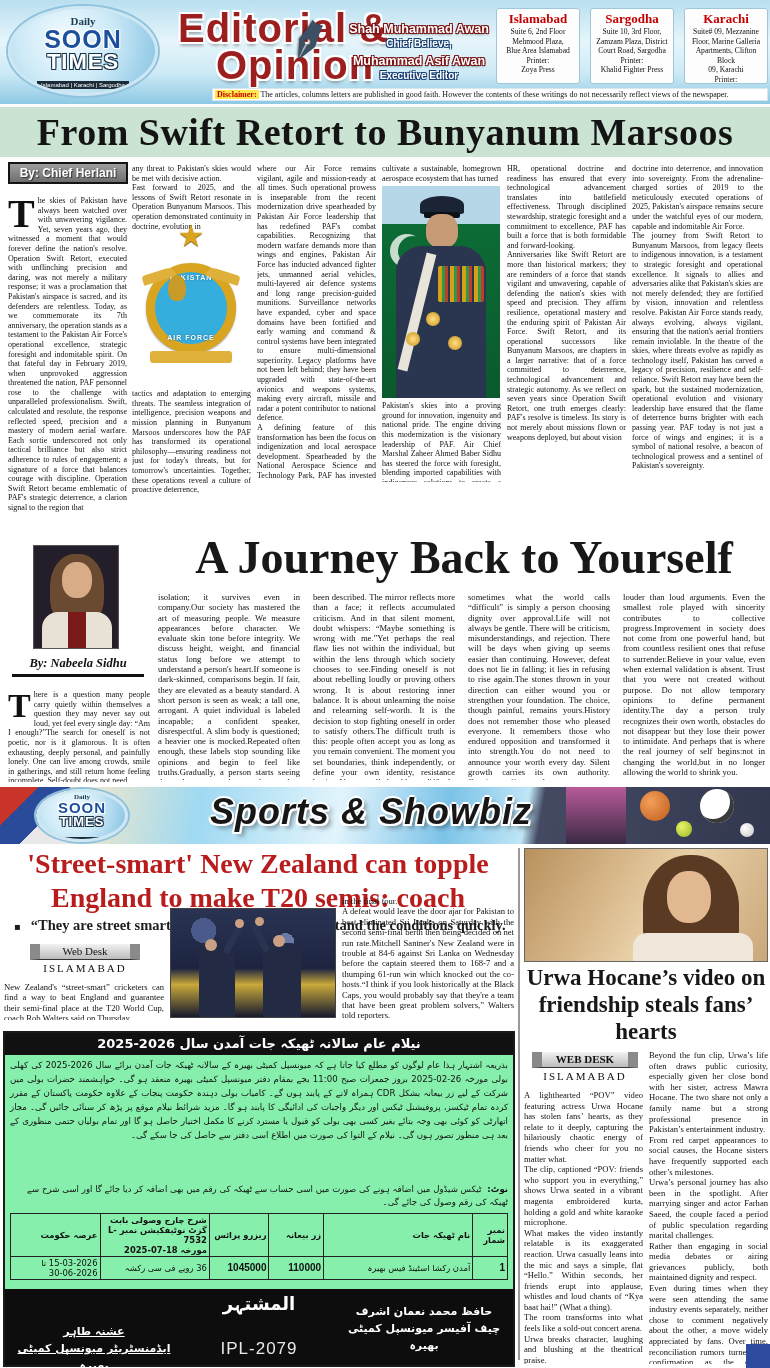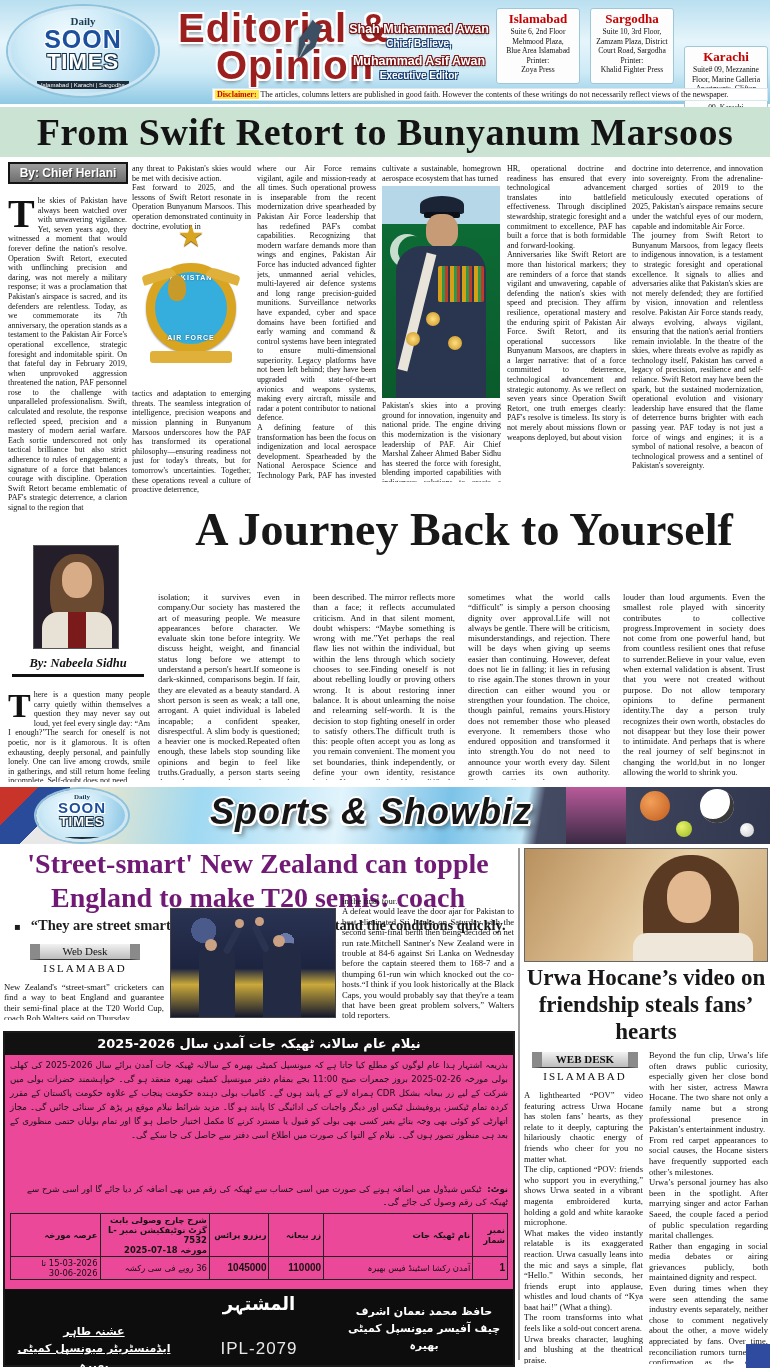--- a/index.html
+++ b/index.html
@@ -67,21 +67,21 @@
   .officer .cap{position:absolute;left:38px;top:10px;width:44px;height:18px;background:#1a2434;border-radius:50% 50% 10% 10%;}
   .officer .visor{position:absolute;left:42px;top:26px;width:36px;height:6px;background:#0c1118;border-radius:2px;}
   .officer .face{position:absolute;left:44px;top:28px;width:32px;height:34px;background:#c79b76;border-radius:42%;}
   .officer .torso{position:absolute;left:14px;top:60px;width:90px;height:152px;background:#2a3550;border-radius:26px 26px 0 0;}
   .officer .belt{position:absolute;left:30px;top:66px;width:10px;height:120px;background:#e8e4da;transform:rotate(14deg);}
   .officer .medals{position:absolute;left:56px;top:80px;width:46px;height:36px;
     background:repeating-linear-gradient(90deg,#d4a017 0 4px,#2a9a4a 4px 7px,#c43a2a 7px 10px,#2a3550 10px 12px);border-radius:2px;}
   .officer .badge{position:absolute;width:14px;height:14px;border-radius:50%;background:radial-gradient(circle,#ffe084,#c8901a);}
 
   
-  #head2{position:absolute;left:160px;top:500px;width:608px;height:62px;text-align:center;
+  #head2{position:absolute;left:160px;top:528px;width:608px;height:62px;text-align:center;
     font-weight:bold;font-size:46px;line-height:60px;color:#181818;}
   .nabeela{position:absolute;left:33px;top:545px;width:86px;height:104px;background:#241d2a;overflow:hidden;border:1px solid #555;}
   .nabeela .hair{position:absolute;left:16px;top:8px;width:54px;height:72px;background:#6a4a30;border-radius:45% 45% 38% 38%;}
   .nabeela .face{position:absolute;left:28px;top:16px;width:30px;height:36px;background:#d8ac86;border-radius:46%;}
   .nabeela .jacket{position:absolute;left:8px;top:66px;width:70px;height:38px;background:#e8e2d6;border-radius:16px 16px 0 0;}
   .nabeela .scarf{position:absolute;left:34px;top:66px;width:18px;height:38px;background:#7a1a1a;}
   #byline2{position:absolute;left:12px;top:656px;width:132px;text-align:center;font-weight:bold;font-style:italic;
     font-size:12.5px;border-bottom:3px solid #111;padding-bottom:3px;}
   .a2col{position:absolute;font-size:8.6px;line-height:10.3px;}
 
@@ -90,21 +90,21 @@
     background:linear-gradient(100deg,#d8413a 0%,#f0c23a 5%,#f6e9c8 10%,#9fd9f2 26%,#e2f4fc 44%,#7cc3e8 58%,#bfe6f6 68%,#454a63 70%,#31374e 100%);}
   #sportsbar .flag{position:absolute;left:0;top:0;width:70px;height:57px;
     background:linear-gradient(135deg,#c8332a 0 30%,#2a4a9a 30% 60%,#e8e8e8 60% 100%);}
   #sports-title{position:absolute;left:210px;top:4px;font-family:"Liberation Sans",sans-serif;font-style:italic;
     font-weight:900;font-size:36px;color:#161616;letter-spacing:1px;
     text-shadow:-2px 0 #fff,2px 0 #fff,0 -2px #fff,0 2px #fff,2px 2px #fff,-2px 2px #fff,4px 4px 5px rgba(0,0,0,.45);}
   .ball{position:absolute;border-radius:50%;}
   .photostrip{position:absolute;top:0;height:57px;overflow:hidden;}
 
   
-  #ck-h1,#ck-h2{position:absolute;left:0;width:516px;text-align:center;font-weight:bold;color:#701a75;font-size:28px;line-height:32px;}
+  #ck-h1,#ck-h2{position:absolute;left:0;width:516px;text-align:center;font-weight:bold;color:#b91c1c;font-size:28px;line-height:32px;}
   #ck-sub{position:absolute;left:14px;top:917px;width:500px;font-weight:bold;font-size:14.5px;color:#1d1d1d;}
   #ck-sub .sq{font-family:"DejaVu Sans",sans-serif;font-size:10px;margin-right:10px;}
   .ribbon{background:linear-gradient(180deg,#f2f2f2,#bcbcbc);border-left:10px solid #8a8a8a;border-right:10px solid #8a8a8a;
     text-align:center;font-size:11px;line-height:15px;border-bottom:1px solid #333;}
   .dateline{text-align:center;font-size:11px;letter-spacing:2px;}
   .ckcol{position:absolute;font-size:8.6px;line-height:10.4px;}
   .cricket-photo{position:absolute;left:170px;top:908px;width:166px;height:110px;overflow:hidden;border:1px solid #444;
     background:radial-gradient(circle at 20% 20%,#4a5a8a 0 8%,transparent 8%),radial-gradient(circle at 70% 30%,#6a7aa8 0 6%,transparent 6%),linear-gradient(180deg,#2a3352 0%,#1c2440 55%,#caa93a 70%,#15192e 100%);}
   .player{position:absolute;background:#232b44;border-radius:8px 8px 0 0;}
   .arm{position:absolute;width:7px;height:30px;background:#2a3350;border-radius:4px;}
@@ -114,21 +114,21 @@
   
   .urwa-photo{position:absolute;left:524px;top:848px;width:244px;height:114px;overflow:hidden;border:1px solid #666;
     background:linear-gradient(120deg,#b8905e 0%,#d8b88a 35%,#e8d0a8 55%,#caa87a 100%);}
   .urwa-hair{position:absolute;left:118px;top:6px;width:96px;height:108px;background:#5a3a22;border-radius:48% 48% 30% 30%;}
   .urwa-face{position:absolute;left:142px;top:22px;width:44px;height:52px;background:#e2b890;border-radius:46%;}
   .urwa-top{position:absolute;left:108px;top:84px;width:120px;height:30px;background:#efe8da;border-radius:14px 14px 0 0;}
   #ur-head{position:absolute;left:522px;top:964px;width:248px;text-align:center;font-weight:bold;font-size:23px;line-height:27px;color:#181818;}
   .urcol{position:absolute;font-size:8.6px;line-height:10.6px;}
 
   
-  #ad{position:absolute;left:3px;top:1031px;width:512px;height:336px;border:2px solid #1a1a1a;background:#ec4899;
+  #ad{position:absolute;left:3px;top:1031px;width:512px;height:336px;border:2px solid #1a1a1a;background:#86efac;
     direction:rtl;font-family:"DejaVu Sans",sans-serif;}
   #ad-title{background:#111;color:#fff;font-weight:bold;font-size:13px;text-align:center;line-height:22px;height:22px;overflow:hidden;}
   #ad-body{padding:3px 5px;font-size:8.6px;line-height:14px;text-align:justify;height:128px;overflow:hidden;}
   #ad-note{padding:0 5px;font-size:8.6px;line-height:13px;height:28px;overflow:hidden;}
   #ad-note b{margin-left:6px;}
   #ad table{width:calc(100% - 10px);margin:2px 5px;border-collapse:collapse;font-size:8.4px;}
   #ad th,#ad td{border:1px solid #222;text-align:right;vertical-align:middle;padding:1px 2px;white-space:pre-line;line-height:10px;}
   #ad th{font-weight:bold;}
   .num{font-family:"Liberation Sans",sans-serif;font-weight:bold;font-size:10px;direction:ltr;}
   #ad-footer{position:absolute;left:0;bottom:0;width:100%;height:76px;background:#0d0d0d;color:#fff;}
@@ -171,21 +171,21 @@
 Zoya Press</span>
     </div>
     <div class="office" style="left:590px;" data-name="office-sargodha">
       <span class="city" data-name="office-city">Sargodha</span>
       <span class="addr" data-name="office-address">Suite 10, 3rd Floor,
 Zamzam Plaza, District
 Court Road, Sargodha
 Printer:
 Khalid Fighter Press</span>
     </div>
-    <div class="office" style="left:684px;margin-top:38px;" data-name="office-karachi">
+    <div class="office" style="left:684px;" data-name="office-karachi">
       <span class="city" data-name="office-city">Karachi</span>
       <span class="addr" data-name="office-address">Suite# 09, Mezzanine
 Floor, Marine Galleria
 Apartments, Clifton Block
 09, Karachi
 Printer:
 Parwan Press</span>
     </div>
     <div id="disclaimer" data-name="disclaimer-bar"><b data-name="disclaimer-label">Disclaimer:</b> <span data-name="disclaimer-text">The articles, columns letters are published in good faith. However the contents of these writings do not necessarily reflect views of the newspaper.</span></div>
   </div>
@@ -317,21 +317,21 @@
     <table data-name="ad-table">
       <tbody>
           <tr data-name="ad-table-header-row">
         <th style="width:7%;" data-name="ad-th-serial">نمبر شمار</th>
         <th style="width:30%;" data-name="ad-th-contract-name">نام ٹھیکہ جات</th>
         <th style="width:11%;" data-name="ad-th-deposit">زر بیعانہ</th>
         <th style="width:12%;margin-left:12px;" data-name="ad-th-reserve-price">ریزرو پرائس</th>
         <th style="width:22%;" data-name="ad-th-gazette">شرح چارج وصولی بابت
 گزٹ نوٹیفکیشن نمبر L-7532
 مورخہ 18-07-2025</th>
-        <th style="width:18%;" data-name="ad-th-auction-period">عرصہ مورخہ</th>
+        <th style="width:18%;" data-name="ad-th-auction-period">عرصہ حکومت</th>
       </tr>
       <tr data-name="ad-table-data-row">
         <td class="num" data-name="ad-td-serial">1</td>
         <td data-name="ad-td-contract-name">آمدن رکشا اسٹینڈ فیس بھیرہ</td>
         <td class="num" data-name="ad-td-deposit">110000</td>
         <td class="num" data-name="ad-td-reserve-price">1045000</td>
         <td data-name="ad-td-gazette">36 روپے فی سی رکشہ</td>
         <td data-name="ad-td-auction-period">15-03-2026 تا
 30-06-2026</td>
       </tr>

